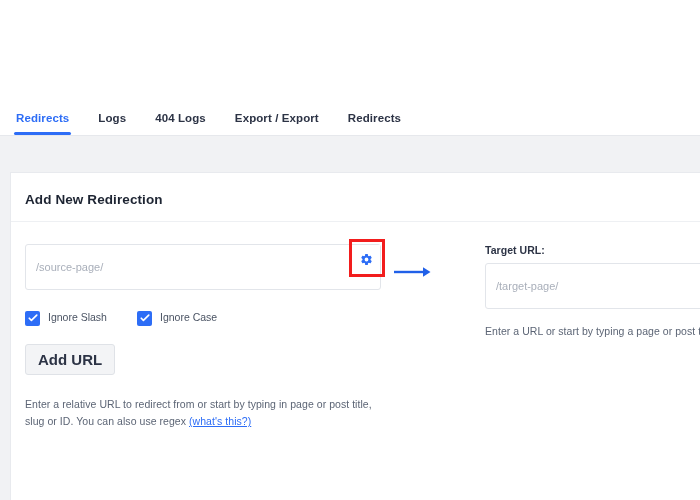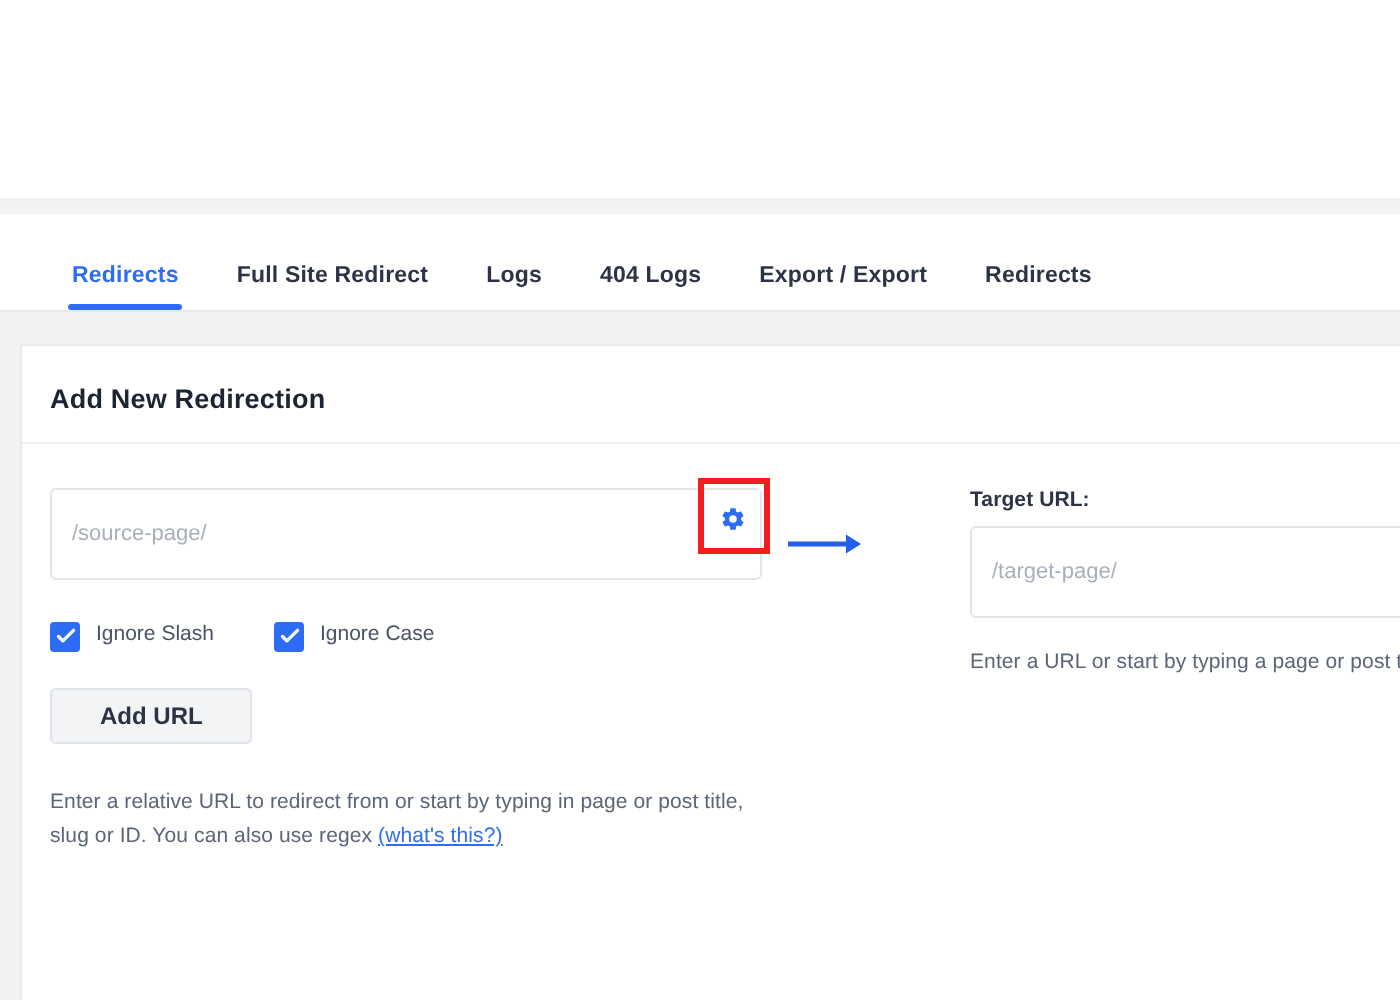--- a/index.html
+++ b/index.html
@@ -30,26 +30,25 @@
     position: absolute;
     left: 0; top: 99px;
     width: 700px;
     height: 401px;
     background: #f1f2f4;
   }
 
   
   .tabbar {
     position: absolute;
-    left: 0; top: 107px;
+    left: 0; top: 87px;
     width: 700px;
     height: 49px;
     background: #ffffff;
     border-bottom: 1px solid #e6e8ec;
-    padding-left: 20px;
   }
   .tabs {
     display: flex;
     align-items: flex-end;
     height: 100%;
     padding-left: 16px;
   }
   .tab {
     position: relative;
     font-size: 11.5px;
@@ -217,42 +216,39 @@
   }
 
   
   .add-btn {
     margin-top: 16px;
     display: inline-block;
     background: #f3f4f6;
     border: 1px solid #dfe2e7;
     border-radius: 3px;
     font-family: "Liberation Sans", sans-serif;
-    font-size: 12px;
+    font-size: 15px;
     font-weight: bold;
     color: #2c3345;
-    padding: 6px 24px;
+    padding: 6px 12px;
     cursor: pointer;
   }
 
   .hint-left { margin-top: 21px; width: 360px; }
 </style>
 </head>
 <body>
 
 <div class="top-blank"></div>
 <div class="page-backdrop"></div>
 
 <div class="tabbar">
   <div class="tabs">
     <div class="tab active">
       <span>Redirects</span>
-    </div>
-    <div class="tab">
-      <span>Full Site Redirect</span>
     </div>
     <div class="tab">
       <span>Logs</span>
     </div>
     <div class="tab">
       <span>404 Logs</span>
     </div>
     <div class="tab">
       <span>Export / Export</span>
     </div>

